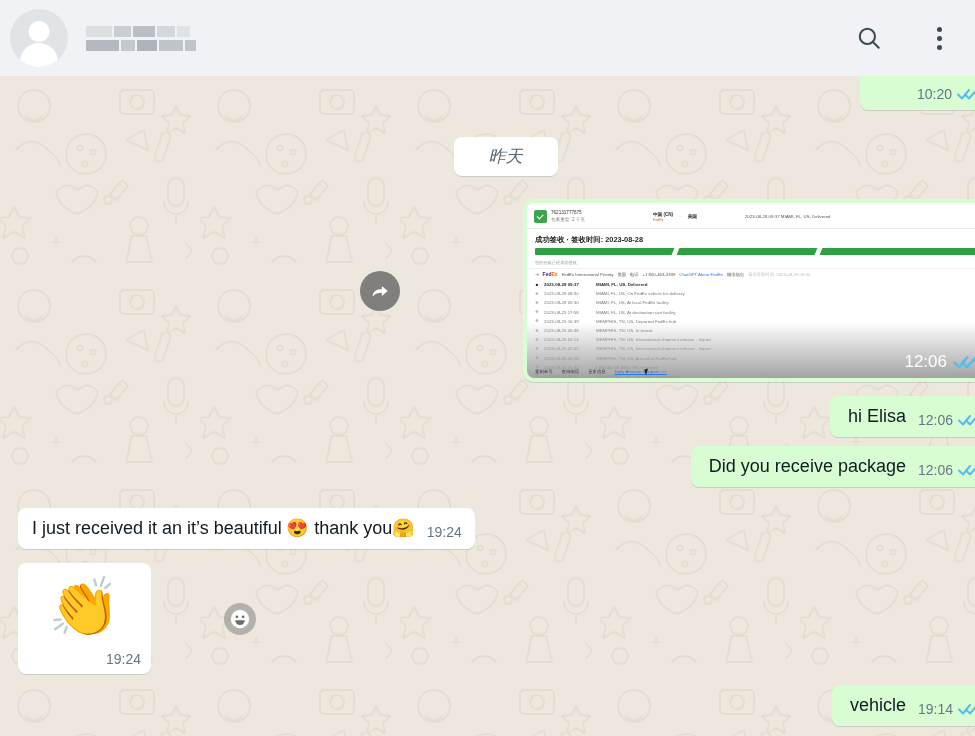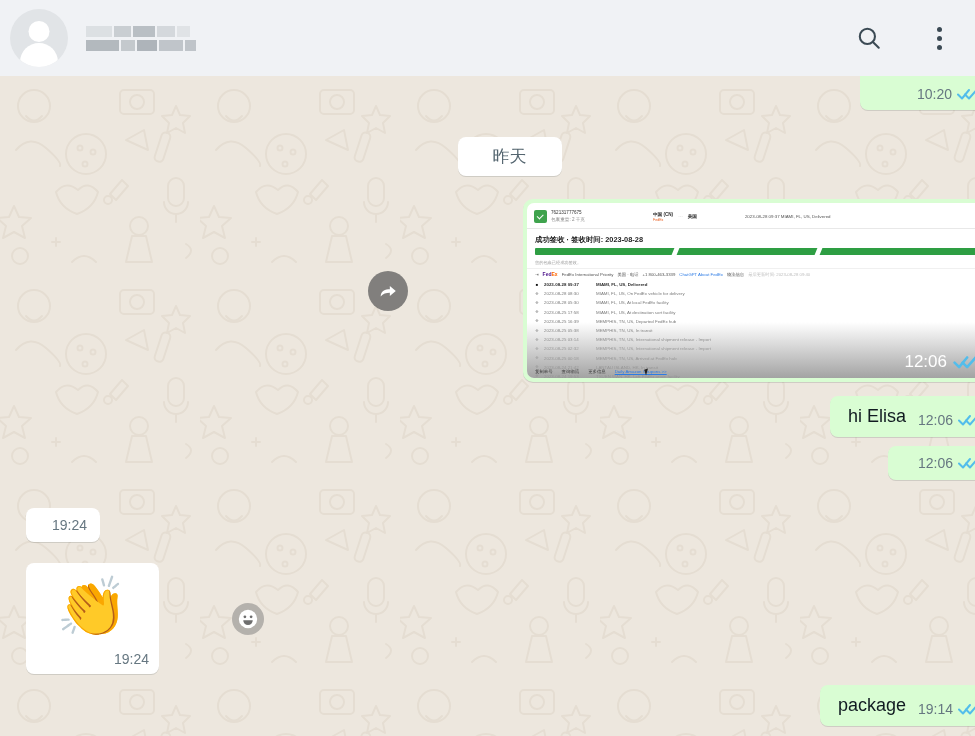--- a/index.html
+++ b/index.html
@@ -98,21 +98,20 @@
     position: absolute;
     inset: 0;
     opacity: 1;
   }
 
   .messages {
     position: absolute;
     inset: 0;
     padding: 0 18px;
     box-sizing: border-box;
-    margin-left: 8px;
   }
 
   .row { display: flex; width: 100%; position: absolute; }
   .row.out { justify-content: flex-end; }
   .row.in  { justify-content: flex-start; }
   .row.center { justify-content: center; }
 
   .bubble {
     position: relative;
     border-radius: 8px;
@@ -144,20 +143,21 @@
   .ticks { display: inline-block; line-height: 0; }
 
   
   .date-pill {
     background: #FFFFFF;
     border-radius: 8px;
     padding: 8px 35px;
     font-size: 17px;
     color: #54656F;
     box-shadow: 0 1px 0.5px rgba(11,20,26,.13);
+    font-style: italic;
   }
 
   
   .img-msg {
     background: #D9FDD3;
     border-radius: 10px;
     padding: 4px;
     box-shadow: 0 1px 0.5px rgba(11,20,26,.13);
     position: relative;
   }
@@ -581,34 +581,36 @@
                 <polyline points="1,7.5 5,11.5 12,3" fill="none" stroke="#53BDEB" stroke-width="2" stroke-linecap="round" stroke-linejoin="round"></polyline>
                 <polyline points="8,7.5 12,11.5 19.5,3" fill="none" stroke="#53BDEB" stroke-width="2" stroke-linecap="round" stroke-linejoin="round"></polyline>
               </svg>
             </span>
           </span>
         </div>
       </div>
 
       <div class="row out" style="top:370px;">
         <div class="bubble out" style="padding:9px 13px 9px 18px;">
+          <span class="btext">Did you receive package</span>
           <span class="meta">
             <span class="time">12:06</span>
             <span class="ticks">
               <svg width="22" height="14" viewBox="0 0 22 14" aria-hidden="true">
                 <polyline points="1,7.5 5,11.5 12,3" fill="none" stroke="#53BDEB" stroke-width="2" stroke-linecap="round" stroke-linejoin="round"></polyline>
                 <polyline points="8,7.5 12,11.5 19.5,3" fill="none" stroke="#53BDEB" stroke-width="2" stroke-linecap="round" stroke-linejoin="round"></polyline>
               </svg>
             </span>
           </span>
         </div>
       </div>
 
       <div class="row in" style="top:432px;">
         <div class="bubble in" style="padding:9px 13px 9px 14px;">
+          <span class="btext">I just received it an it’s beautiful 😍 thank you🤗</span>
           <span class="meta">
             <span class="time">19:24</span>
           </span>
         </div>
       </div>
 
       <div class="row in" style="top:487px; align-items:center;">
         <div class="sticker-bubble">
           <span class="sticker-emoji">👏</span>
           <span class="sticker-time">19:24</span>
@@ -619,21 +621,21 @@
             <circle cx="8.6" cy="9.6" r="1.5" fill="#6E6E6E"></circle>
             <circle cx="15.4" cy="9.6" r="1.5" fill="#6E6E6E"></circle>
             <path d="M6.8 13.4 h10.4 a5.2 5.2 0 0 1 -10.4 0z" fill="#6E6E6E"></path>
           </svg>
         </div>
       </div>
 
       <div class="row out" style="top:609px;">
         <div class="bubble out" style="padding:9px 13px 9px 18px; border-top-right-radius:0;">
 
-          <span class="btext">package</span>
+          <span class="btext">vehicle</span>
           <span class="meta">
             <span class="time">19:14</span>
             <span class="ticks">
               <svg width="22" height="14" viewBox="0 0 22 14" aria-hidden="true">
                 <polyline points="1,7.5 5,11.5 12,3" fill="none" stroke="#53BDEB" stroke-width="2" stroke-linecap="round" stroke-linejoin="round"></polyline>
                 <polyline points="8,7.5 12,11.5 19.5,3" fill="none" stroke="#53BDEB" stroke-width="2" stroke-linecap="round" stroke-linejoin="round"></polyline>
               </svg>
             </span>
           </span>
         </div>

